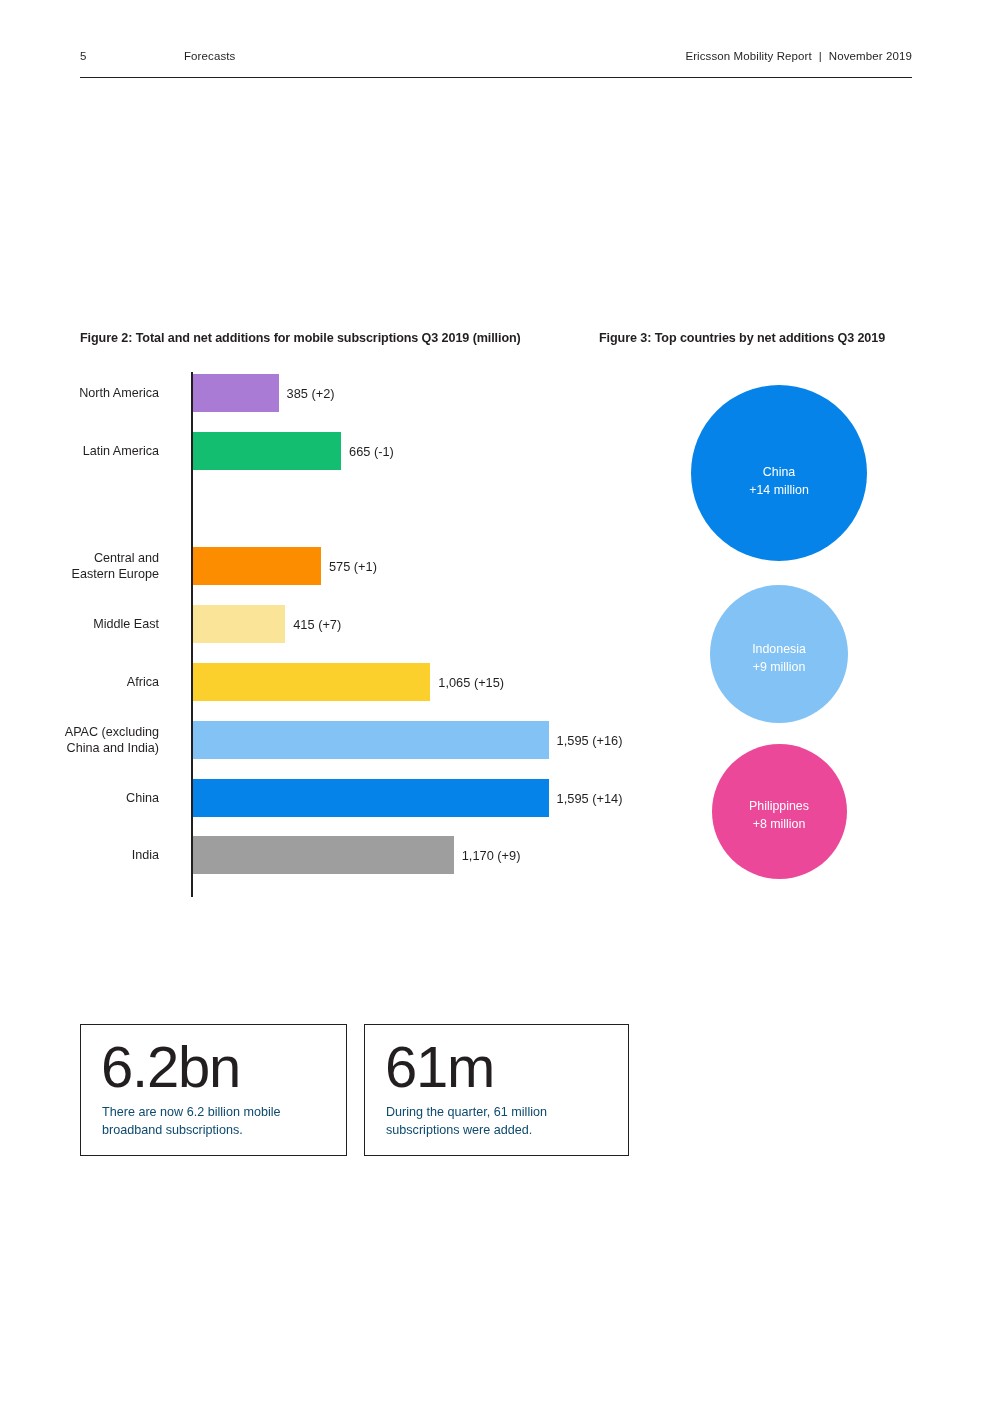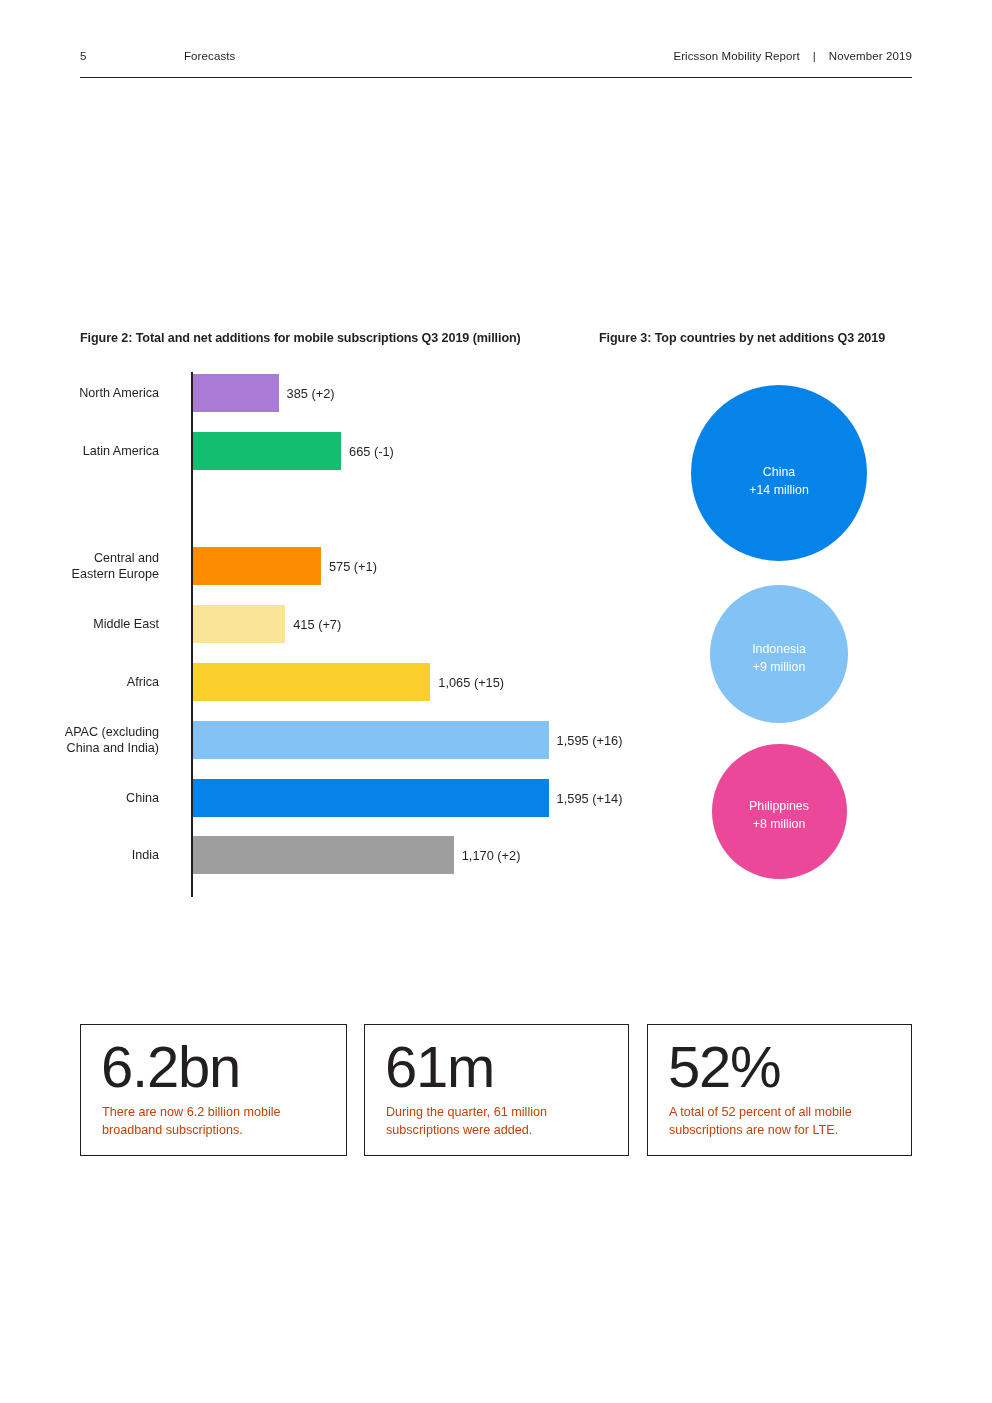--- a/index.html
+++ b/index.html
@@ -43,21 +43,21 @@
   }
   #page-header .hdr-right {
     position: absolute;
     right: 0;
     top: 0;
     font-size: 11.5px;
     letter-spacing: 0.1px;
     color: #231f20;
     white-space: nowrap;
     display: flex;
-    gap: 12px;
+    gap: 6px;
     align-items: center;
   }
   #page-header .hdr-sep {
     color: #231f20;
     padding: 0 1px;
   }
   #header-rule {
     position: absolute;
     left: 80px;
     top: 77px;
@@ -178,21 +178,21 @@
     line-height: 68px;
     color: #231f20;
   }
   .stat-caption {
     position: absolute;
     left: 21px;
     top: 78px;
     width: calc(100% - 38px);
     font-size: 12.6px;
     line-height: 18px;
-    color: #c2410c;
+    color: #0c4a6e;
   }
 </style>
 </head>
 <body>
 
 <div id="page-header">
   <span class="hdr-page-number">5</span>
   <span class="hdr-section">Forecasts</span>
   <span class="hdr-right">
     <span>Ericsson Mobility Report</span>
@@ -240,21 +240,21 @@
       <div class="bar-value" style="left: 476.6px;">1,595 (+16)</div>
     </div>
     <div class="bar-row" style="top: 413.6px;">
       <div class="bar-label">China</div>
       <div class="bar-rect" style="width: 356px; background: rgb(5, 131, 232);"></div>
       <div class="bar-value" style="left: 476.6px;">1,595 (+14)</div>
     </div>
     <div class="bar-row" style="top: 471.4px;">
       <div class="bar-label">India</div>
       <div class="bar-rect" style="width: 261.141px; background: rgb(158, 158, 158);"></div>
-      <div class="bar-value" style="left: 381.741px;">1,170 (+2)</div>
+      <div class="bar-value" style="left: 381.741px;">1,170 (+9)</div>
     </div>
   </div>
 
 <div id="bubble-chart">
     <div class="bubble" style="width: 176px; height: 176px; left: 92px; top: 20px; background: rgb(5, 131, 232); padding-top: 16px; box-sizing: border-box;">
       <div class="bubble-name">China</div>
       <div class="bubble-value">+14 million</div>
     </div>
     <div class="bubble" style="width: 138px; height: 138px; left: 111px; top: 220px; background: rgb(130, 194, 245); padding-top: 8px; box-sizing: border-box;">
       <div class="bubble-name">Indonesia</div>
@@ -268,17 +268,13 @@
 
 <div id="stat-boxes">
     <div class="stat-box" style="left: 0px; width: 267px;">
       <div class="stat-number">6.2bn</div>
       <div class="stat-caption">There are now 6.2 billion mobile broadband subscriptions.</div>
     </div>
     <div class="stat-box" style="left: 284px; width: 265px;">
       <div class="stat-number">61m</div>
       <div class="stat-caption">During the quarter, 61 million subscriptions were added.</div>
     </div>
-    <div class="stat-box" style="left: 567px; width: 265px;">
-      <div class="stat-number">52%</div>
-      <div class="stat-caption">A total of 52 percent of all mobile subscriptions are now for LTE.</div>
-    </div>
   </div>
 
 </body></html>

